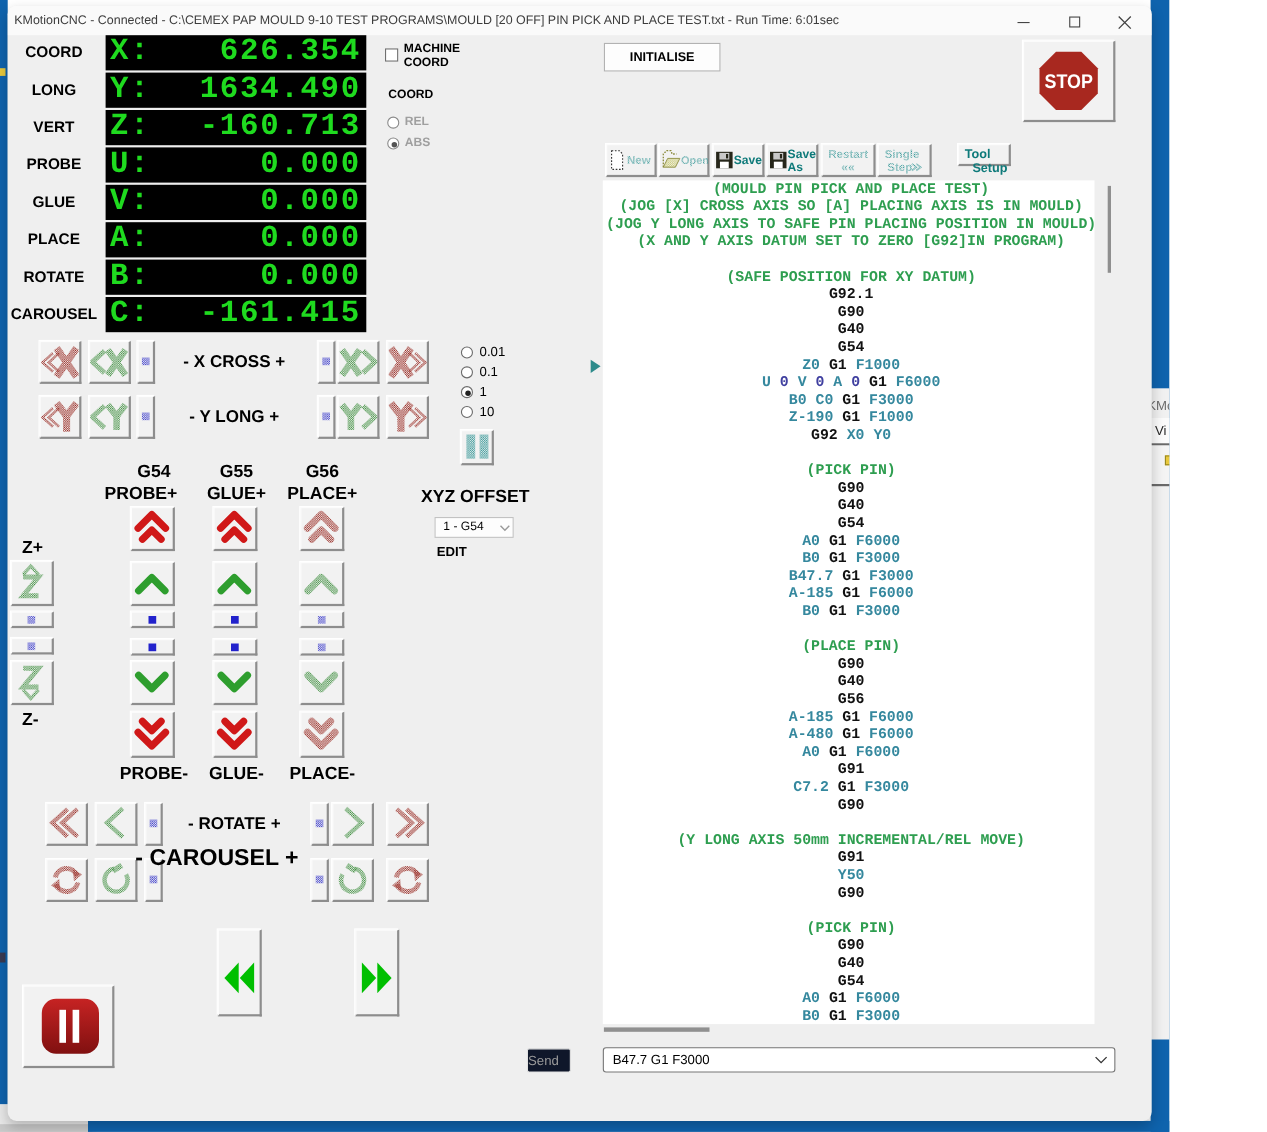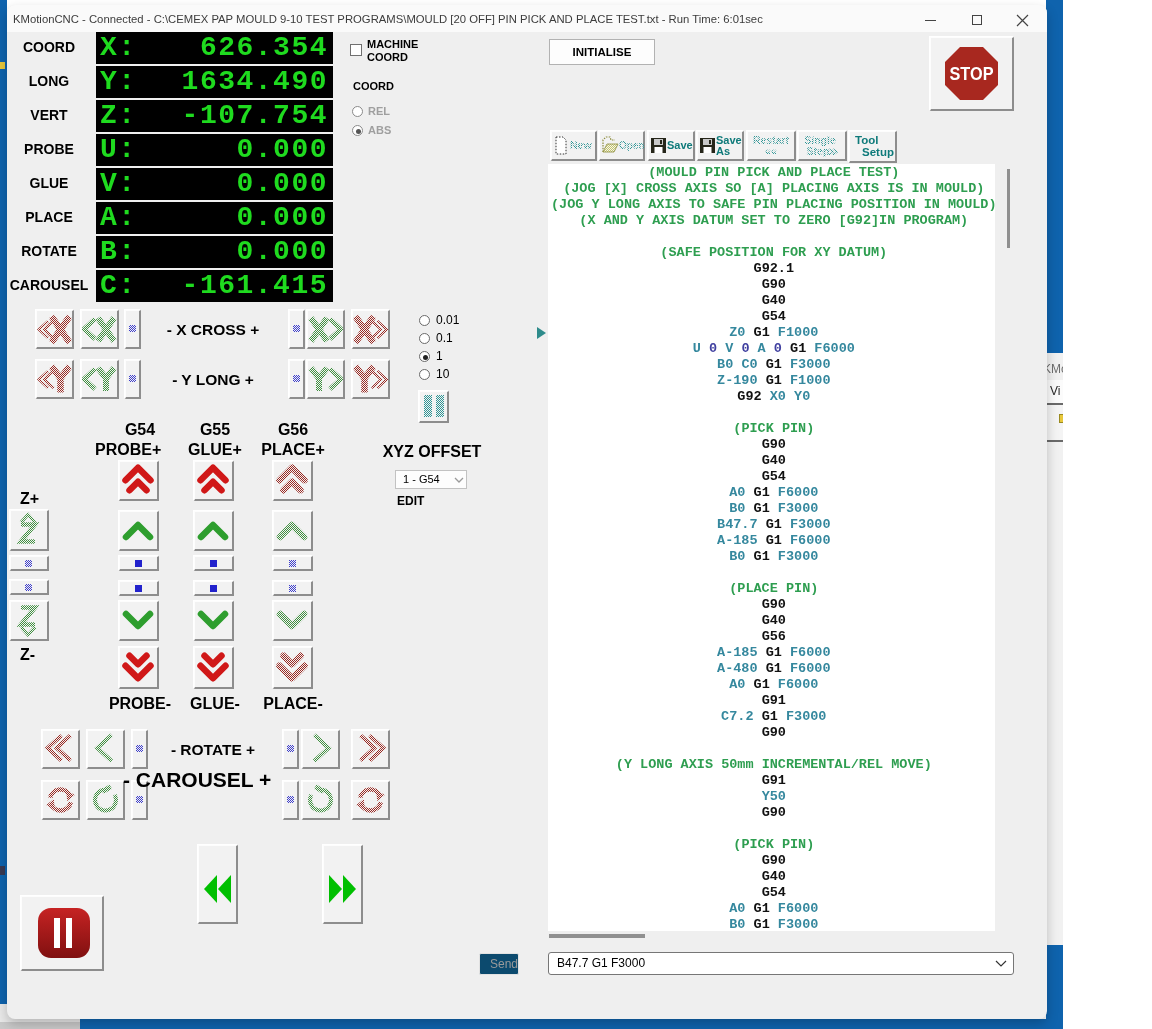--- a/index.html
+++ b/index.html
@@ -96,21 +96,21 @@
         <span class="val">626.354</span>
       </div>
 <div class="drolab" style="top:68px">LONG</div>
 <div class="dro" style="top:61px">
         <span class="ax">Y:</span>
         <span class="val">1634.490</span>
       </div>
 <div class="drolab" style="top:102px">VERT</div>
 <div class="dro" style="top:95px">
         <span class="ax">Z:</span>
-        <span class="val">-107.754</span>
+        <span class="val">-160.713</span>
       </div>
 <div class="drolab" style="top:136px">PROBE</div>
 <div class="dro" style="top:129px">
         <span class="ax">U:</span>
         <span class="val">0.000</span>
       </div>
 <div class="drolab" style="top:170px">GLUE</div>
 <div class="dro" style="top:163px">
         <span class="ax">V:</span>
         <span class="val">0.000</span>
@@ -503,36 +503,36 @@
           <text x="23" y="23" text-anchor="middle" font-family="Liberation Sans, sans-serif" font-weight="bold" font-size="11" fill="url(#pt)">««</text>
         </svg>
       </div>
 <div class="b3" style="left:791px;top:126px;width:49px;height:30px">
         <svg width="47" height="27" viewBox="0 0 47 27">
           <text x="21" y="12" text-anchor="middle" font-family="Liberation Sans, sans-serif" font-weight="bold" font-size="10.5" fill="url(#pt)">Single</text>
           <text x="19" y="23" text-anchor="middle" font-family="Liberation Sans, sans-serif" font-weight="bold" font-size="10.5" fill="url(#pt)">Step</text>
           <path d="M30,17 l4,3 l-4,3 M34,17 l4,3 l-4,3" stroke="url(#pt)" stroke-width="1.5" fill="none"></path>
         </svg>
       </div>
-<div class="b3" style="left:842px;top:126px;width:48px;height:32px">
+<div class="b3" style="left:864px;top:126px;width:48px;height:20px">
         <svg width="46" height="27" viewBox="0 0 46 27">
           <text x="5" y="12" font-family="Liberation Sans, sans-serif" font-weight="bold" font-size="11.5" fill="#0e7a7a">Tool</text>
           <text x="12" y="24" font-family="Liberation Sans, sans-serif" font-weight="bold" font-size="11.5" fill="#0e7a7a">Setup</text>
         </svg>
       </div>
 
 <div class="abs" style="left:541px;top:159px;width:447px;height:767px;background:#fff;overflow:hidden">
 <div id="code"><div class="ln"><span class="c">(MOULD PIN PICK AND PLACE TEST)</span></div><div class="ln"><span class="c">(JOG [X] CROSS AXIS SO [A] PLACING AXIS IS IN MOULD)</span></div><div class="ln"><span class="c">(JOG Y LONG AXIS TO SAFE PIN PLACING POSITION IN MOULD)</span></div><div class="ln"><span class="c">(X AND Y AXIS DATUM SET TO ZERO [G92]IN PROGRAM)</span></div><div class="ln"></div><div class="ln"><span class="c">(SAFE POSITION FOR XY DATUM)</span></div><div class="ln"><span class="g">G92.1</span></div><div class="ln"><span class="g">G90</span></div><div class="ln"><span class="g">G40</span></div><div class="ln"><span class="g">G54</span></div><div class="ln"><span class="t">Z0</span> <span class="g">G1</span> <span class="t">F1000</span></div><div class="ln"><span class="t">U</span> <span class="n">0</span> <span class="t">V</span> <span class="n">0</span> <span class="t">A</span> <span class="n">0</span> <span class="g">G1</span> <span class="t">F6000</span></div><div class="ln"><span class="t">B0</span> <span class="t">C0</span> <span class="g">G1</span> <span class="t">F3000</span></div><div class="ln"><span class="t">Z-190</span> <span class="g">G1</span> <span class="t">F1000</span></div><div class="ln"><span class="g">G92</span> <span class="t">X0</span> <span class="t">Y0</span></div><div class="ln"></div><div class="ln"><span class="c">(PICK PIN)</span></div><div class="ln"><span class="g">G90</span></div><div class="ln"><span class="g">G40</span></div><div class="ln"><span class="g">G54</span></div><div class="ln"><span class="t">A0</span> <span class="g">G1</span> <span class="t">F6000</span></div><div class="ln"><span class="t">B0</span> <span class="g">G1</span> <span class="t">F3000</span></div><div class="ln"><span class="t">B47.7</span> <span class="g">G1</span> <span class="t">F3000</span></div><div class="ln"><span class="t">A-185</span> <span class="g">G1</span> <span class="t">F6000</span></div><div class="ln"><span class="t">B0</span> <span class="g">G1</span> <span class="t">F3000</span></div><div class="ln"></div><div class="ln"><span class="c">(PLACE PIN)</span></div><div class="ln"><span class="g">G90</span></div><div class="ln"><span class="g">G40</span></div><div class="ln"><span class="g">G56</span></div><div class="ln"><span class="t">A-185</span> <span class="g">G1</span> <span class="t">F6000</span></div><div class="ln"><span class="t">A-480</span> <span class="g">G1</span> <span class="t">F6000</span></div><div class="ln"><span class="t">A0</span> <span class="g">G1</span> <span class="t">F6000</span></div><div class="ln"><span class="g">G91</span></div><div class="ln"><span class="t">C7.2</span> <span class="g">G1</span> <span class="t">F3000</span></div><div class="ln"><span class="g">G90</span></div><div class="ln"></div><div class="ln"><span class="c">(Y LONG AXIS 50mm INCREMENTAL/REL MOVE)</span></div><div class="ln"><span class="g">G91</span></div><div class="ln"><span class="t">Y50</span></div><div class="ln"><span class="g">G90</span></div><div class="ln"></div><div class="ln"><span class="c">(PICK PIN)</span></div><div class="ln"><span class="g">G90</span></div><div class="ln"><span class="g">G40</span></div><div class="ln"><span class="g">G54</span></div><div class="ln"><span class="t">A0</span> <span class="g">G1</span> <span class="t">F6000</span></div><div class="ln"><span class="t">B0</span> <span class="g">G1</span> <span class="t">F3000</span></div></div>
 </div>
 <svg class="abs" style="left:529px;top:321px" width="11" height="14">
         <polygon points="1,1 10,7 1,13" fill="#2e8b8b"></polygon>
       </svg>
 <div class="abs" style="left:1000px;top:164px;width:3px;height:79px;background:#8f8f8f"></div>
 <div class="abs" style="left:542px;top:929px;width:96px;height:4px;background:#909090"></div>
 
-<div class="abs" style="left:472px;top:948px;width:40px;height:22px;background:#0c4a6e;border:1px solid #e2e2e2;border-radius:2px;color:#9a9a9a;font-size:12px;text-align:right;line-height:20px">Send</div>
+<div class="abs" style="left:472px;top:948px;width:40px;height:22px;background:#0f172a;border:1px solid #e2e2e2;border-radius:2px;color:#9a9a9a;font-size:12px;text-align:left;line-height:20px">Send</div>
 <div class="abs" style="left:541px;top:947px;width:466px;height:23px;background:#fff;border:1px solid #767676;border-radius:3px;font-size:12px;color:#000;line-height:21px;padding-left:8px">B47.7 G1 F3000</div>
 <svg class="abs" style="left:988px;top:955px" width="12" height="8">
         <path d="M1,1 L6,6 L11,1" stroke="#333" stroke-width="1.2" fill="none"></path>
       </svg>
 
 </div>
 </div>
 
 </body></html>

